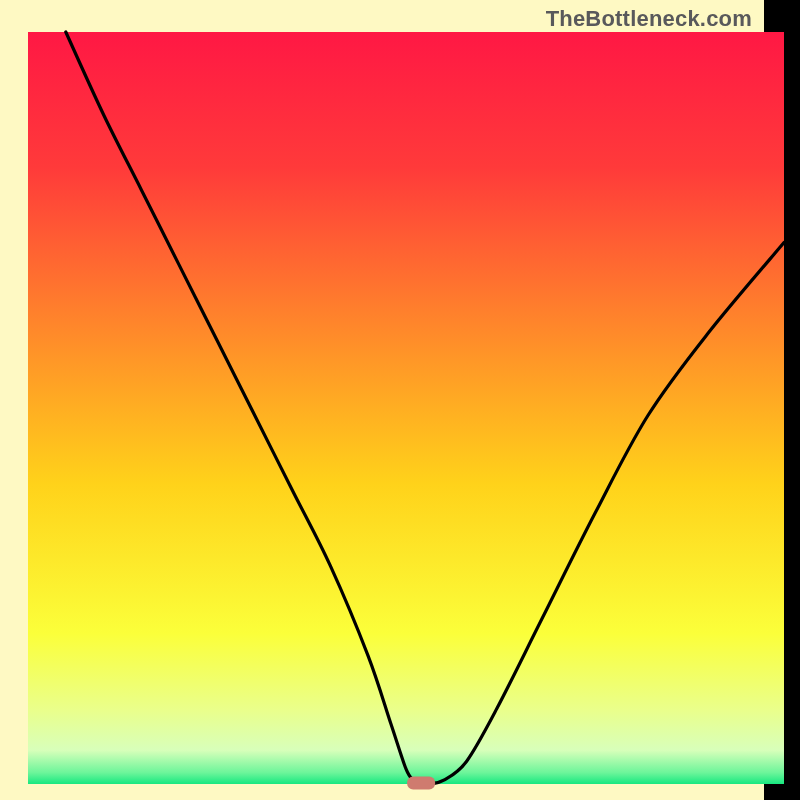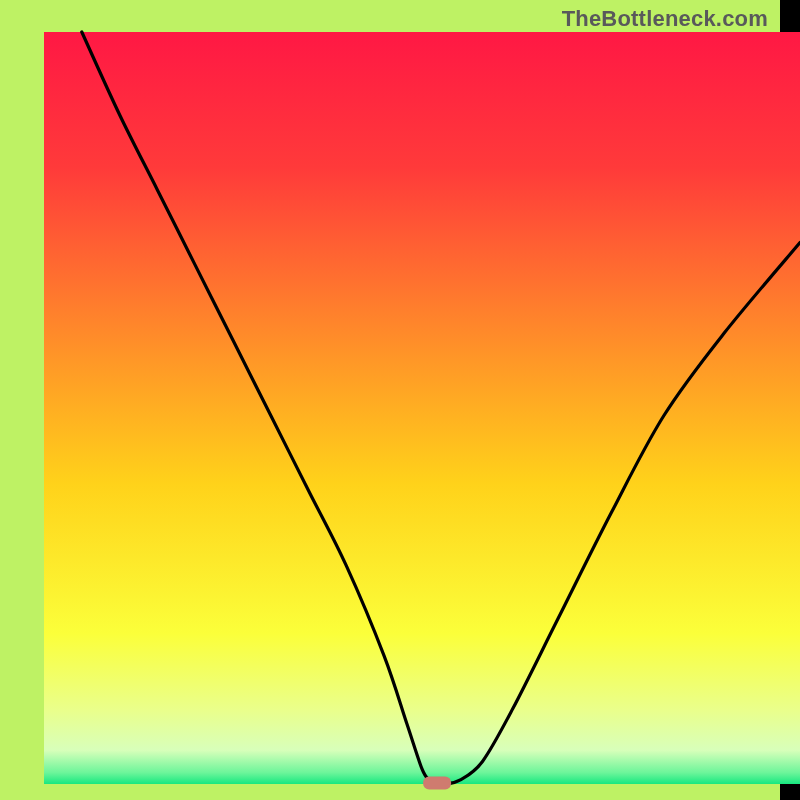--- a/index.html
+++ b/index.html
@@ -7,22 +7,21 @@
     padding: 0;
     width: 800px;
     height: 800px;
     background: #000;
     overflow: hidden;
   }
   .frame {
     position: relative;
     width: 764px;
     height: 800px;
-    background: #bef264;
-    padding-left: 16px;
+    background: #fef9c3;
   }
   .watermark {
     position: absolute;
     top: 6px;
     right: 12px;
     font-family: Arial, Helvetica, sans-serif;
     font-size: 22px;
     font-weight: 600;
     color: #59595b;
     letter-spacing: 0.2px;

